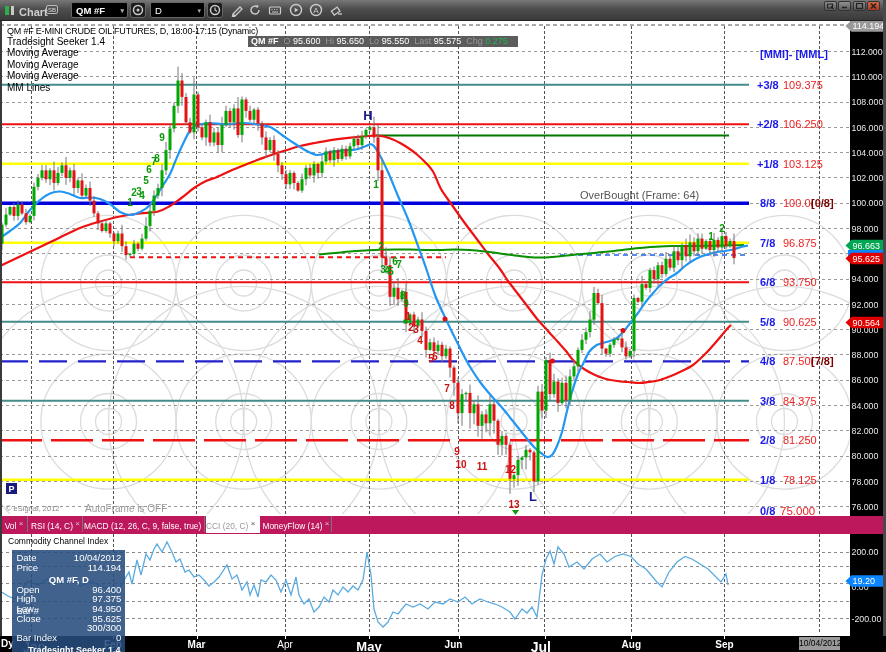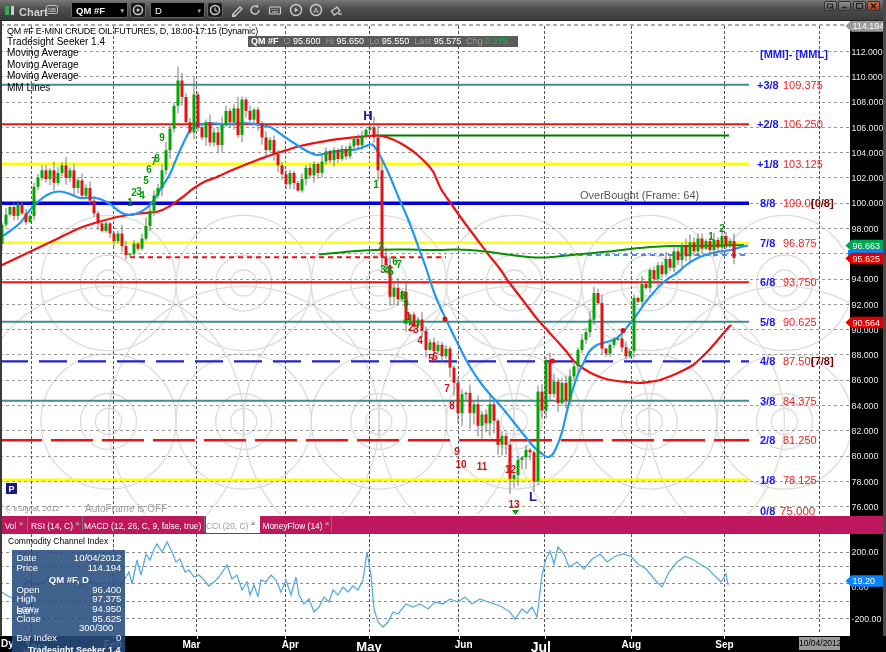--- a/index.html
+++ b/index.html
@@ -502,27 +502,27 @@
     <div style="position:absolute;left:29px;top:0;width:54px;height:16px;border-right:1px solid #777;color:#fff;font-size:8.4px;line-height:16px;text-align:center;white-space:nowrap;overflow:hidden">RSI (14, C) <span style="color:#ccc;font-size:8px;vertical-align:3px">×</span></div>
     <div style="position:absolute;left:84px;top:0;width:121px;height:16px;border-right:1px solid #777;color:#fff;font-size:8.4px;line-height:16px;text-align:center;white-space:nowrap;overflow:hidden">MACD (12, 26, C, 9, false, true) <span style="color:#ccc;font-size:8px;vertical-align:3px">×</span></div>
     <div style="position:absolute;left:206px;top:0;width:54px;height:17px;background:#fff;color:#999;font-size:8.4px;line-height:16px;white-space:nowrap;overflow:hidden">CCI (20, C) <span style="color:#555;font-size:8px;vertical-align:3px">×</span></div>
     <div style="position:absolute;left:261px;top:0;width:71px;height:16px;border-right:1px solid #777;color:#fff;font-size:8.4px;line-height:16px;text-align:center;white-space:nowrap;overflow:hidden">MoneyFlow (14) <span style="color:#ccc;font-size:8px;vertical-align:3px">×</span></div>
   </div>
 <div style="position:absolute;left:0;top:636px;width:886px;height:16px;background:#000;z-index:1">
     <div style="position:absolute;left:17.5px;top:3px;width:28px;text-align:right;color:#fff;font-weight:normal;font-size:14px">Jan</div>
     <div style="position:absolute;left:31.5px;top:0;width:1px;height:3px;background:#fff"></div>
     <div style="position:absolute;left:99px;top:3px;width:28px;text-align:center;color:#fff;font-weight:bold;font-size:10px">Feb</div>
     <div style="position:absolute;left:113px;top:0;width:1px;height:3px;background:#fff"></div>
-    <div style="position:absolute;left:182.5px;top:3px;width:28px;color:#fff;font-weight:bold;font-size:10px">Mar</div>
+    <div style="position:absolute;left:182.5px;top:3px;width:28px;text-align:center;color:#fff;font-weight:bold;font-size:10px">Mar</div>
     <div style="position:absolute;left:196.5px;top:0;width:1px;height:3px;background:#fff"></div>
-    <div style="position:absolute;left:271px;top:3px;width:28px;text-align:right;color:#fff;font-weight:bold;font-size:10px">Apr</div>
+    <div style="position:absolute;left:271px;top:3px;width:28px;text-align:center;color:#fff;font-weight:normal;font-size:10px">Apr</div>
     <div style="position:absolute;left:285px;top:0;width:1px;height:3px;background:#fff"></div>
     <div style="position:absolute;left:355px;top:3px;width:28px;text-align:center;color:#fff;font-weight:bold;font-size:13px">May</div>
     <div style="position:absolute;left:369px;top:0;width:1px;height:3px;background:#fff"></div>
-    <div style="position:absolute;left:444.6px;top:3px;width:28px;text-align:right;color:#fff;font-weight:bold;font-size:10px">Jun</div>
+    <div style="position:absolute;left:444.6px;top:3px;width:28px;text-align:left;color:#fff;font-weight:bold;font-size:10px">Jun</div>
     <div style="position:absolute;left:458.6px;top:0;width:1px;height:3px;background:#fff"></div>
     <div style="position:absolute;left:530.7px;top:3px;width:28px;text-align:left;color:#fff;font-weight:bold;font-size:14px">Jul</div>
     <div style="position:absolute;left:544.7px;top:0;width:1px;height:3px;background:#fff"></div>
     <div style="position:absolute;left:617.3px;top:3px;width:28px;text-align:center;color:#fff;font-weight:bold;font-size:10px">Aug</div>
     <div style="position:absolute;left:631.3px;top:0;width:1px;height:3px;background:#fff"></div>
     <div style="position:absolute;left:710.4px;top:3px;width:28px;text-align:center;color:#fff;font-weight:bold;font-size:10px">Sep</div>
     <div style="position:absolute;left:724.4px;top:0;width:1px;height:3px;background:#fff"></div>
     <div style="position:absolute;left:799px;top:1px;width:41px;height:13px;background:#9a9a9a;color:#000;font-size:8.5px;text-align:center;line-height:13px">10/04/2012</div>
     <div style="position:absolute;left:1px;top:2px;color:#fff;font-weight:bold;font-size:10px">Dy</div>
   </div>
@@ -534,19 +534,19 @@
     <div style="position:absolute;left:0;top:24.2px;width:100%;text-align:center;font-weight:bold">QM #F, D</div>
     <div style="position:absolute;left:4px;top:33.8px">Open</div>
     <div style="position:absolute;right:4px;top:33.8px">96.400</div>
     <div style="position:absolute;left:4px;top:43.4px">High</div>
     <div style="position:absolute;right:4px;top:43.4px">97.375</div>
     <div style="position:absolute;left:4px;top:53.0px">Low</div>
     <div style="position:absolute;right:4px;top:53.0px">94.950</div>
     <div style="position:absolute;left:4px;top:62.6px">Close</div>
     <div style="position:absolute;right:4px;top:62.6px">95.625</div>
     <div style="position:absolute;left:4px;top:55px">Bar #</div>
-    <div style="position:absolute;right:12px;top:72.2px">300/300</div>
+    <div style="position:absolute;right:4px;top:72.2px">300/300</div>
     <div style="position:absolute;left:4px;top:81.8px">Bar Index</div>
     <div style="position:absolute;right:4px;top:81.8px">0</div>
   </div>
 <div style="position:absolute;left:28px;top:644.5px;color:#fff;font-weight:bold;font-size:9px;z-index:3">Tradesight Seeker 1.4</div>
 <div style="position:absolute;left:0;top:21px;width:2px;height:631px;background:#3a3a3a"></div>
 <div style="position:absolute;left:883px;top:0;width:3px;height:652px;background:#4a4a4a"></div>
 <div style="position:absolute;left:0;top:650px;width:886px;height:2px;background:#2a2a2a"></div>
 </body></html>

